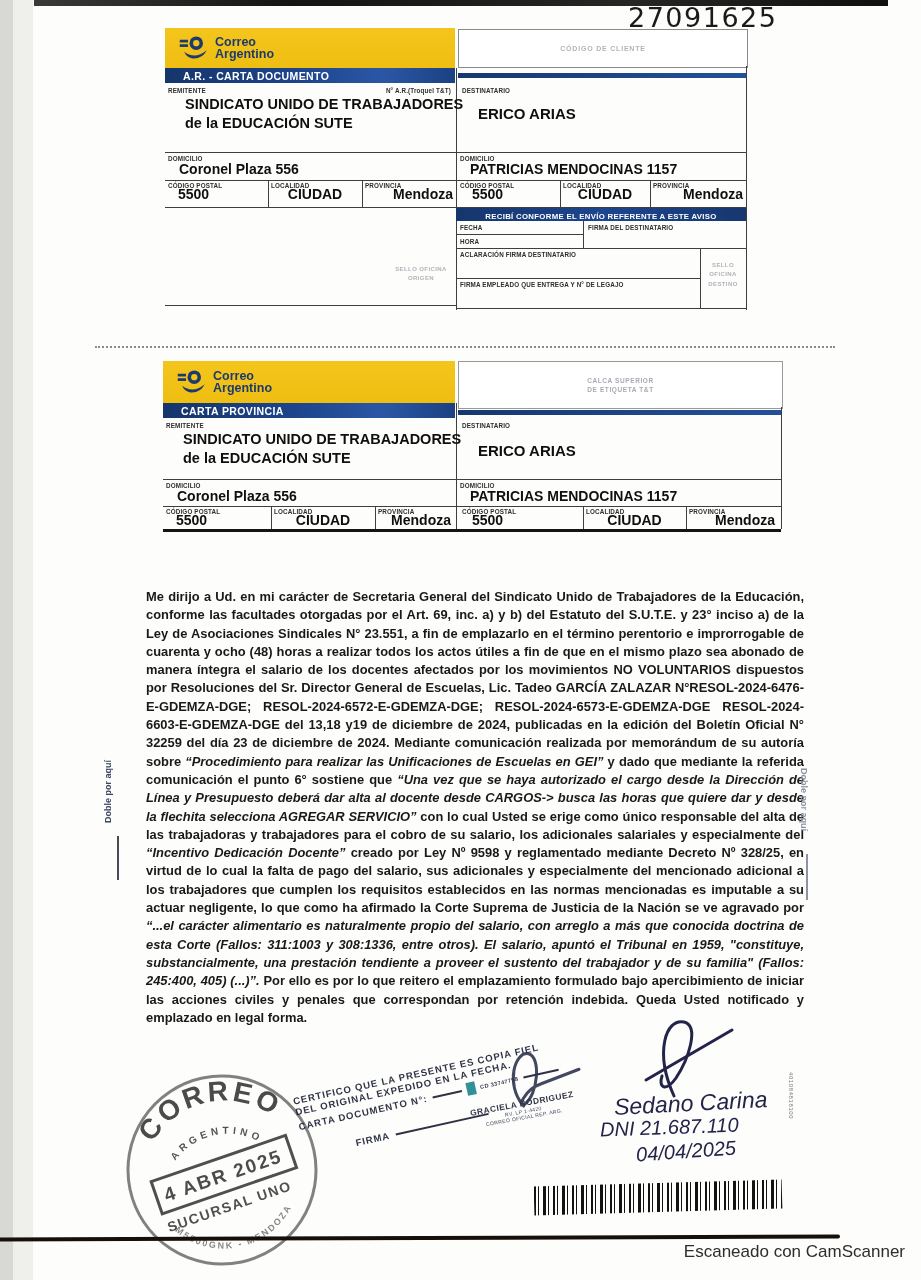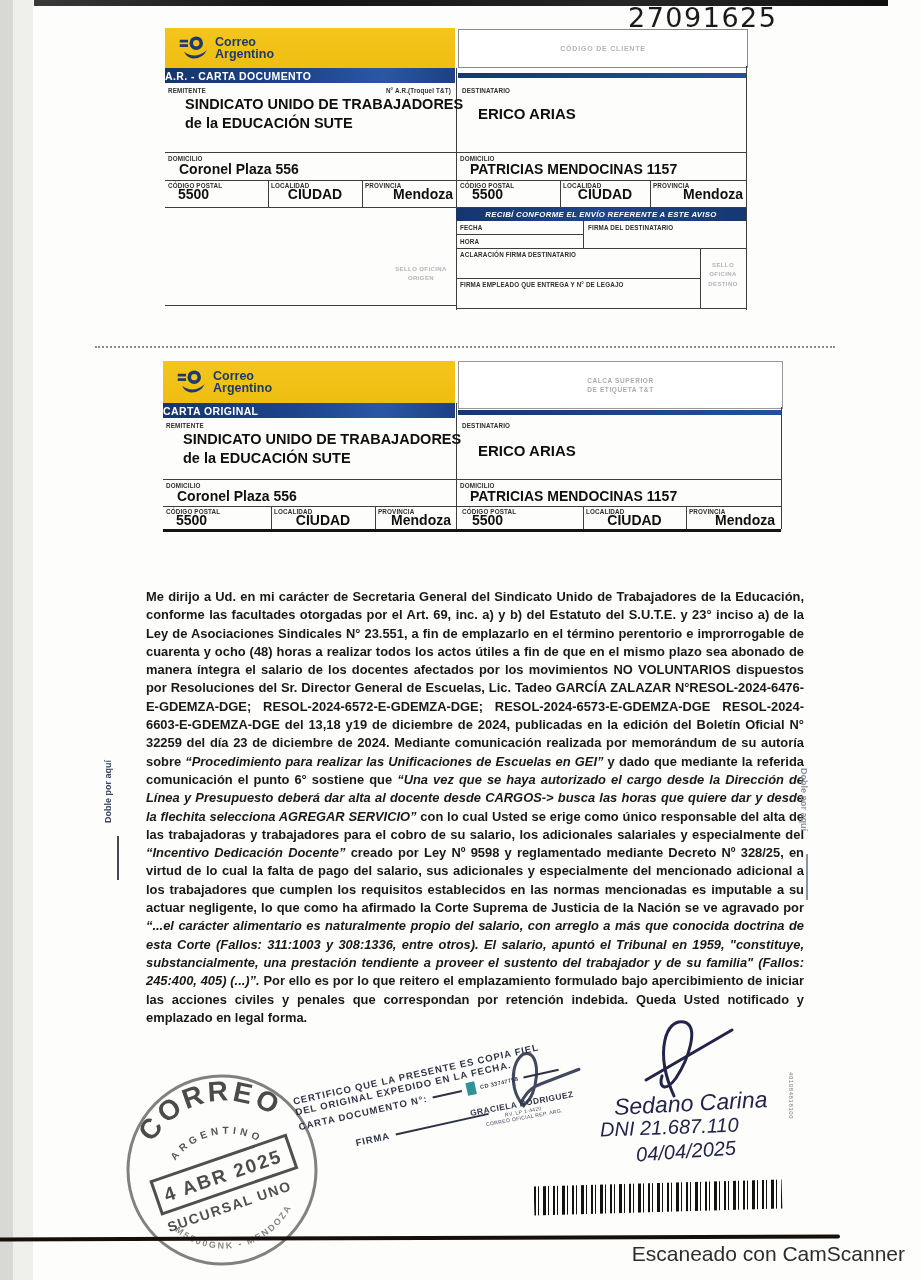--- a/index.html
+++ b/index.html
@@ -10,23 +10,23 @@
   .top-bar{position:absolute;left:34px;top:0;width:854px;height:6px;background:linear-gradient(90deg,#3a3a3a,#141414 30%,#262626 70%,#101010);}
   .doc-number{position:absolute;left:628px;top:2px;font-size:27px;letter-spacing:1.5px;color:#1a1a1a;font-family:"DejaVu Sans",sans-serif;}
   .form{position:absolute;}
   .yellow{position:absolute;background:linear-gradient(180deg,#f4c51c,#efbe12);display:flex;align-items:center;padding-left:14px;box-sizing:border-box;}
   .brand-text{color:#1d3a70;font-weight:bold;font-size:12.5px;line-height:12px;margin-left:6px;}
   .client-box{position:absolute;border:1px solid #8a8a8a;background:#fff;display:flex;align-items:center;justify-content:center;}
   .client-box span{font-size:7px;letter-spacing:.8px;color:#b3b3bc;font-weight:bold;}
   .etiqueta-box{position:absolute;border:1px solid #999;background:#fff;display:flex;flex-direction:column;align-items:center;justify-content:center;gap:2px;}
   .etiqueta-box span{font-size:6.5px;letter-spacing:.6px;color:#a9a9b2;font-weight:bold;}
   .banner{position:absolute;background:linear-gradient(90deg,#15356c,#1d448b 45%,#2a57a5 75%,#1c4183);color:#fff;display:flex;align-items:center;}
-  .banner span{font-weight:bold;font-size:10.5px;letter-spacing:.4px;padding-left:0;white-space:nowrap;}
+  .banner span{font-weight:bold;font-size:10.5px;letter-spacing:.4px;padding-left:18px;white-space:nowrap;}
   .banner-strip{position:absolute;background:linear-gradient(90deg,#16376f,#24509b);}
-  .recibi{position:absolute;background:linear-gradient(90deg,#15356c,#1e468e 50%,#16376f);color:#fff;display:flex;align-items:center;justify-content:center;font-style:italic;}
+  .recibi{position:absolute;background:linear-gradient(90deg,#15356c,#1e468e 50%,#16376f);color:#fff;display:flex;align-items:flex-end;justify-content:center;}
   .recibi span{font-weight:bold;font-size:7.8px;letter-spacing:.3px;white-space:nowrap;}
   .lbl{position:absolute;font-size:6.3px;font-weight:bold;color:#2e2e2e;letter-spacing:.15px;white-space:nowrap;}
   .val{position:absolute;font-weight:bold;color:#0f0f0f;white-space:nowrap;font-size:14px;}
   .hline{position:absolute;background:#3e3e3e;height:1.3px;}
   .vline{position:absolute;background:#3e3e3e;width:1.3px;}
   .sello{position:absolute;font-size:6px;color:#b2b2ba;text-align:center;line-height:1.55;font-weight:bold;letter-spacing:.4px;}
   .body-text{position:absolute;left:146px;top:588px;width:658px;font-size:12.9px;line-height:18.3px;font-weight:bold;color:#191919;text-align:justify;margin:0;}
   .body-text .it{font-style:italic;}
   .fold{position:absolute;writing-mode:vertical-rl;font-size:9px;font-weight:bold;white-space:nowrap;}
   .fold.left{transform:rotate(180deg);color:#3c4663;}
@@ -46,21 +46,21 @@
   .cert-sig{position:absolute;left:142px;top:-58px;}
   .handwriting{position:absolute;left:606px;top:1010px;width:220px;color:#24244a;}
   .hw-line{font-style:italic;white-space:nowrap;}
   .hw-name{position:absolute;left:8px;top:80px;font-size:23px;transform:rotate(-3deg);}
   .hw-dni{position:absolute;left:-6px;top:106px;font-size:20px;transform:rotate(-2deg);}
   .hw-date{position:absolute;left:30px;top:130px;font-size:20px;transform:rotate(-4deg);}
   .vert-code{position:absolute;left:788px;top:1072px;writing-mode:vertical-rl;font-size:6px;letter-spacing:.6px;color:#777;}
   .barcode{position:absolute;left:534px;top:1183px;width:248px;height:29px;transform:rotate(-1.6deg);
     background-image:repeating-linear-gradient(90deg,#121212 0 2px,transparent 2px 4px,#121212 4px 5px,transparent 5px 9px,#121212 9px 12px,transparent 12px 14px,#121212 14px 15px,transparent 15px 19px);}
   .bottom-line{position:absolute;left:0;top:1236px;width:840px;height:4px;background:#17100a;border-radius:0 3px 3px 0;transform:rotate(-.2deg);}
-  .scan-footer{position:absolute;right:16px;top:1242px;font-size:21px;color:#2d2d2d;text-align:center;}
+  .scan-footer{position:absolute;right:16px;top:1242px;font-size:17px;color:#2d2d2d;text-align:center;}
   .dotted-sep{position:absolute;left:95px;top:346px;width:740px;border-top:2px dotted #8b8b8b;}
   .logo-svg{display:block;}
 </style>
 </head>
 <body>
 
 <div class="scene">
   <div class="edge-strip"></div>
   <div class="edge-strip2"></div>
   <div class="top-bar"></div>
@@ -157,21 +157,21 @@
       <div class="brand-text">
         <div>Correo</div>
         <div>Argentino</div>
       </div>
     </div>
     <div class="etiqueta-box" style="left:295px;top:0;width:323px;height:46px;">
       <span>CALCA SUPERIOR</span>
       <span>DE ETIQUETA T&amp;T</span>
     </div>
     <div class="banner" style="left:0;top:42px;width:292px;height:15px;">
-      <span>CARTA ORIGINAL</span>
+      <span>CARTA PROVINCIA</span>
     </div>
     <div class="banner-strip" style="left:295px;top:49px;width:323px;height:5px;"></div>
     <div class="vline" style="left:293px;top:42px;height:126px;"></div>
     <div class="vline" style="left:618px;top:46px;height:122px;"></div>
 
     <div class="lbl" style="left:3px;top:61px;">REMITENTE</div>
     <div class="lbl" style="left:299px;top:61px;">DESTINATARIO</div>
     <div class="val" style="left:20px;top:70px;font-size:14.5px;">SINDICATO UNIDO DE TRABAJADORES</div>
     <div class="val" style="left:20px;top:89px;font-size:14.5px;">de la EDUCACIÓN SUTE</div>
     <div class="val" style="left:315px;top:81px;font-size:15px;">ERICO ARIAS</div>

